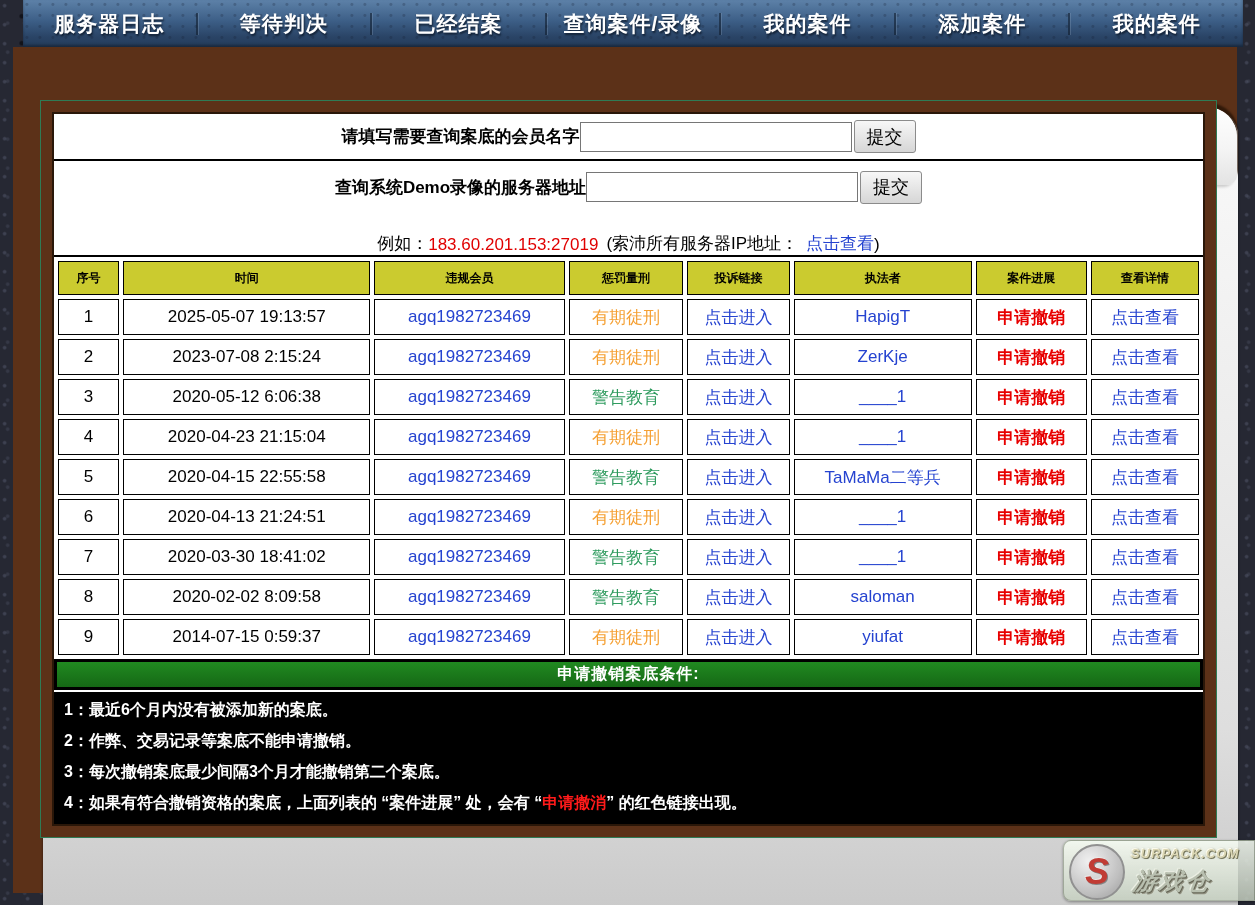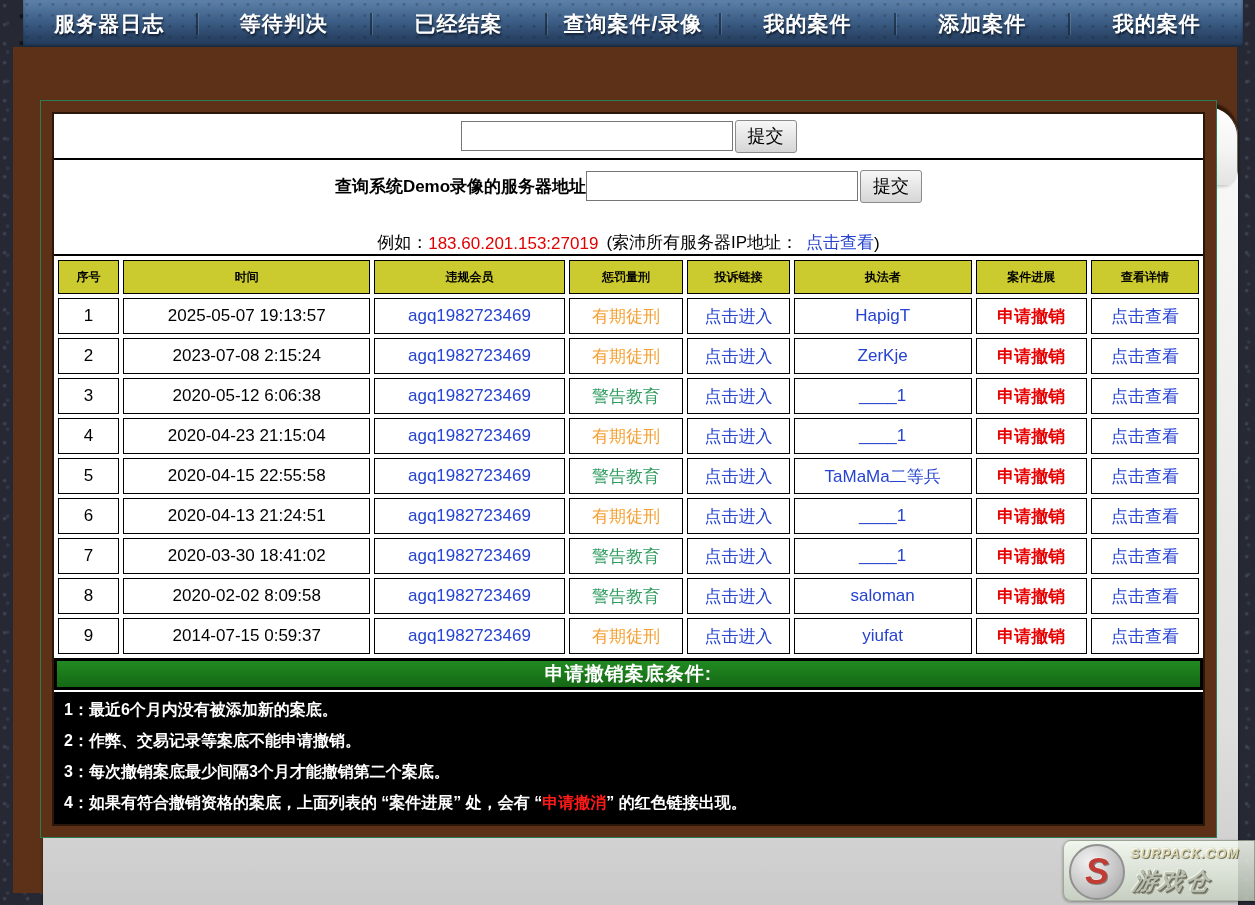--- a/index.html
+++ b/index.html
@@ -91,21 +91,21 @@
     border:1px solid #000;height:32px;text-align:center;font-size:17px;
     color:#000;white-space:nowrap;overflow:hidden;
   }
   .p-orange{color:#f5a033;}
   .p-green{color:#2e9b5e;}
   .revoke{color:#e80000;font-weight:bold;cursor:pointer;}
   
   .green-bar{
     height:28px;margin-bottom:2px;border:3px solid #000;
     background:linear-gradient(180deg,#218a21,#156815);
-    color:#fff;font-size:19px;font-weight:bold;
+    color:#fff;font-size:16px;font-weight:bold;
     display:flex;align-items:center;justify-content:center;letter-spacing:1px;
   }
   .black-box{flex:1;background:#000;color:#fff;padding:2px 10px 6px;}
   .black-box p{margin:0;line-height:31px;font-size:16px;font-weight:bold;white-space:nowrap;}
   .black-box .red{color:#ff1a1a;}
   
   .watermark{position:absolute;right:0;bottom:0;width:198px;height:70px;opacity:.92;}
   .wm-bg{
     position:absolute;left:6px;top:5px;right:0;bottom:4px;border-radius:8px 0 0 8px;
     background:linear-gradient(180deg,rgba(246,252,242,.95),rgba(198,208,192,.9));
@@ -154,20 +154,21 @@
   <div class="scroll"></div>
   <div class="ear ear-left"></div>
   <div class="ear ear-right"></div>
   <div class="title-bar">查询违规会员案底记录/下载系统Demo录像</div>
 </div>
 
 <div class="panel">
   <div class="panel-inner">
 
     <div class="form-row row-1">
+      <span class="form-label">请填写需要查询案底的会员名字</span>
       <input class="text-input" type="text" value="" style="">
       <button class="submit-btn">提交</button>
     </div>
 
     <div class="row-2-wrap">
       <div class="form-row row-2">
         <span class="form-label">查询系统Demo录像的服务器地址</span>
         <input class="text-input" type="text" value="" style="">
         <button class="submit-btn">提交</button>
       </div>

